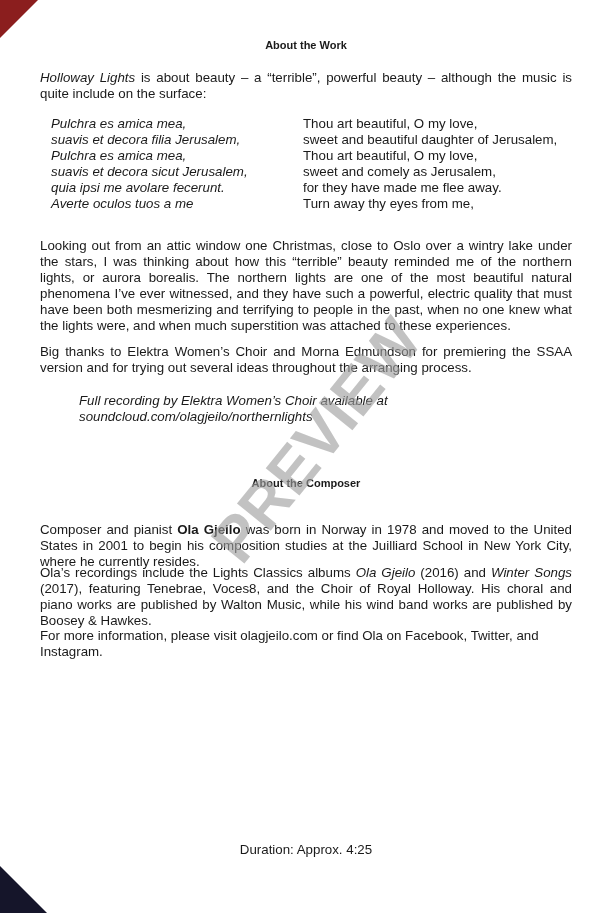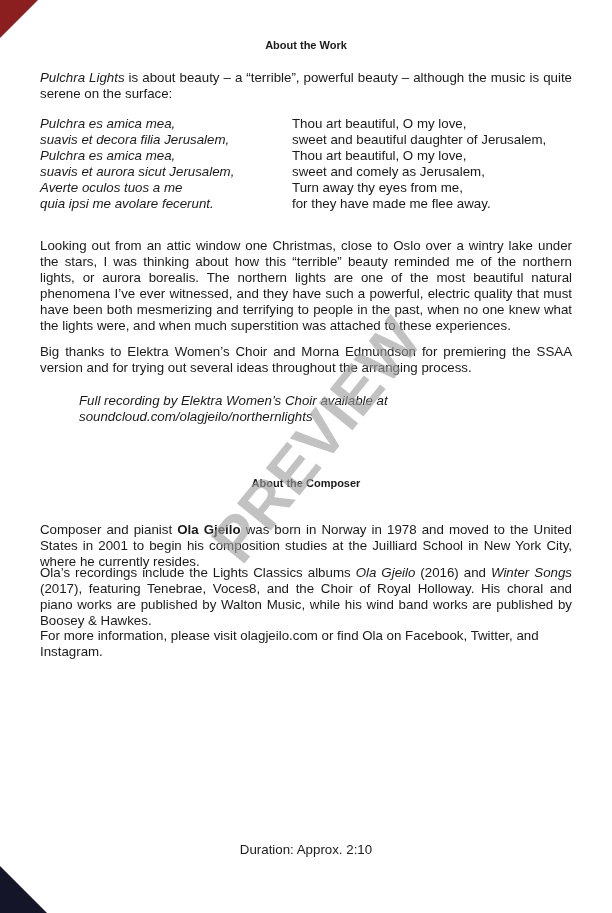--- a/index.html
+++ b/index.html
@@ -15,21 +15,21 @@
     position:absolute; left:0; width:612px; margin:0;
     text-align:center; font-size:11px; line-height:18px; font-weight:bold;
   }
   .block {
     position:absolute; left:40px; width:532px; margin:0;
     font-size:13.3px; line-height:16px;
   }
   .justify { text-align:justify; text-align-last:left; }
   .italic { font-style:italic;margin-left:39px; }
   .hymn-row { display:flex; }
-  .latin  { flex:0 0 252px; width:252px; font-style:italic; }
+  .latin  { flex:0 0 252px; width:252px; font-style:italic;margin-left:11px; }
   .english{ flex:1; }
   .watermark {
     position:absolute; left:316px; top:440px;
     transform:translate(-50%,-50%) rotate(-51deg);
     font-size:63px; font-weight:bold; letter-spacing:0px;
     white-space:nowrap; opacity:0.62; z-index:5; pointer-events:none;
   }
   .duration {
     position:absolute; left:0; top:842px; width:612px; margin:0;
     text-align:center; font-size:13.3px; line-height:16px;
@@ -45,58 +45,58 @@
 
 <div class="page">
 
   <div class="tri tri-tl" style="background: rgb(139, 30, 30);"></div>
   <div class="tri tri-bl" style="background: rgb(21, 21, 42);"></div>
 
   <div class="watermark" style="color: rgb(158, 158, 158);">PREVIEW</div>
 
   <h1 class="heading" style="top:36px">About the Work</h1>
 
-  <p class="block justify" style="top:70px"><em>Pulchra Lights</em><span> is about beauty – a “terrible”, powerful beauty – although the music is quite serene on the surface:</span></p>
+  <p class="block justify" style="top:70px"><em>Holloway Lights</em><span> is about beauty – a “terrible”, powerful beauty – although the music is quite include on the surface:</span></p>
 
   <div class="block" style="top:116px">
     <div class="hymn-row">
       <span class="latin">Pulchra es amica mea,</span>
       <span class="english">Thou art beautiful, O my love,</span>
     </div>
     <div class="hymn-row">
       <span class="latin">suavis et decora filia Jerusalem,</span>
       <span class="english">sweet and beautiful daughter of Jerusalem,</span>
     </div>
     <div class="hymn-row">
       <span class="latin">Pulchra es amica mea,</span>
       <span class="english">Thou art beautiful, O my love,</span>
     </div>
     <div class="hymn-row">
-      <span class="latin">suavis et aurora sicut Jerusalem,</span>
+      <span class="latin">suavis et decora sicut Jerusalem,</span>
       <span class="english">sweet and comely as Jerusalem,</span>
+    </div>
+    <div class="hymn-row">
+      <span class="latin">quia ipsi me avolare fecerunt.</span>
+      <span class="english">for they have made me flee away.</span>
     </div>
     <div class="hymn-row">
       <span class="latin">Averte oculos tuos a me</span>
       <span class="english">Turn away thy eyes from me,</span>
-    </div>
-    <div class="hymn-row">
-      <span class="latin">quia ipsi me avolare fecerunt.</span>
-      <span class="english">for they have made me flee away.</span>
     </div>
   </div>
 
   <p class="block justify" style="top:238px">Looking out from an attic window one Christmas, close to Oslo over a wintry lake under the stars, I was thinking about how this “terrible” beauty reminded me of the northern lights, or aurora borealis. The northern lights are one of the most beautiful natural phenomena I’ve ever witnessed, and they have such a powerful, electric quality that must have been both mesmerizing and terrifying to people in the past, when no one knew what the lights were, and when much superstition was attached to these experiences.</p>
 
   <p class="block justify" style="top:344px">Big thanks to Elektra Women’s Choir and Morna Edmundson for premiering the SSAA version and for trying out several ideas throughout the arranging process.</p>
 
   <p class="block italic" style="top:393px">Full recording by Elektra Women’s Choir available at soundcloud.com/olagjeilo/northernlights</p>
 
   <h1 class="heading" style="top:474px">About the Composer</h1>
 
   <p class="block justify" style="top:522px"><span>Composer and pianist </span><strong>Ola Gjeilo</strong><span> was born in Norway in 1978 and moved to the United States in 2001 to begin his composition studies at the Juilliard School in New York City, where he currently resides.</span></p>
 
   <p class="block justify" style="top:565px"><span>Ola’s recordings include the Lights Classics albums </span><em>Ola Gjeilo</em><span> (2016) and </span><em>Winter Songs</em><span> (2017), featuring Tenebrae, Voces8, and the Choir of Royal Holloway. His choral and piano works are published by Walton Music, while his wind band works are published by Boosey &amp; Hawkes.</span></p>
 
   <p class="block" style="top:628px">For more information, please visit olagjeilo.com or find Ola on Facebook, Twitter, and Instagram.</p>
 
-  <p class="duration">Duration: Approx. 2:10</p>
+  <p class="duration">Duration: Approx. 4:25</p>
 
 </div>
 
 </body></html>

